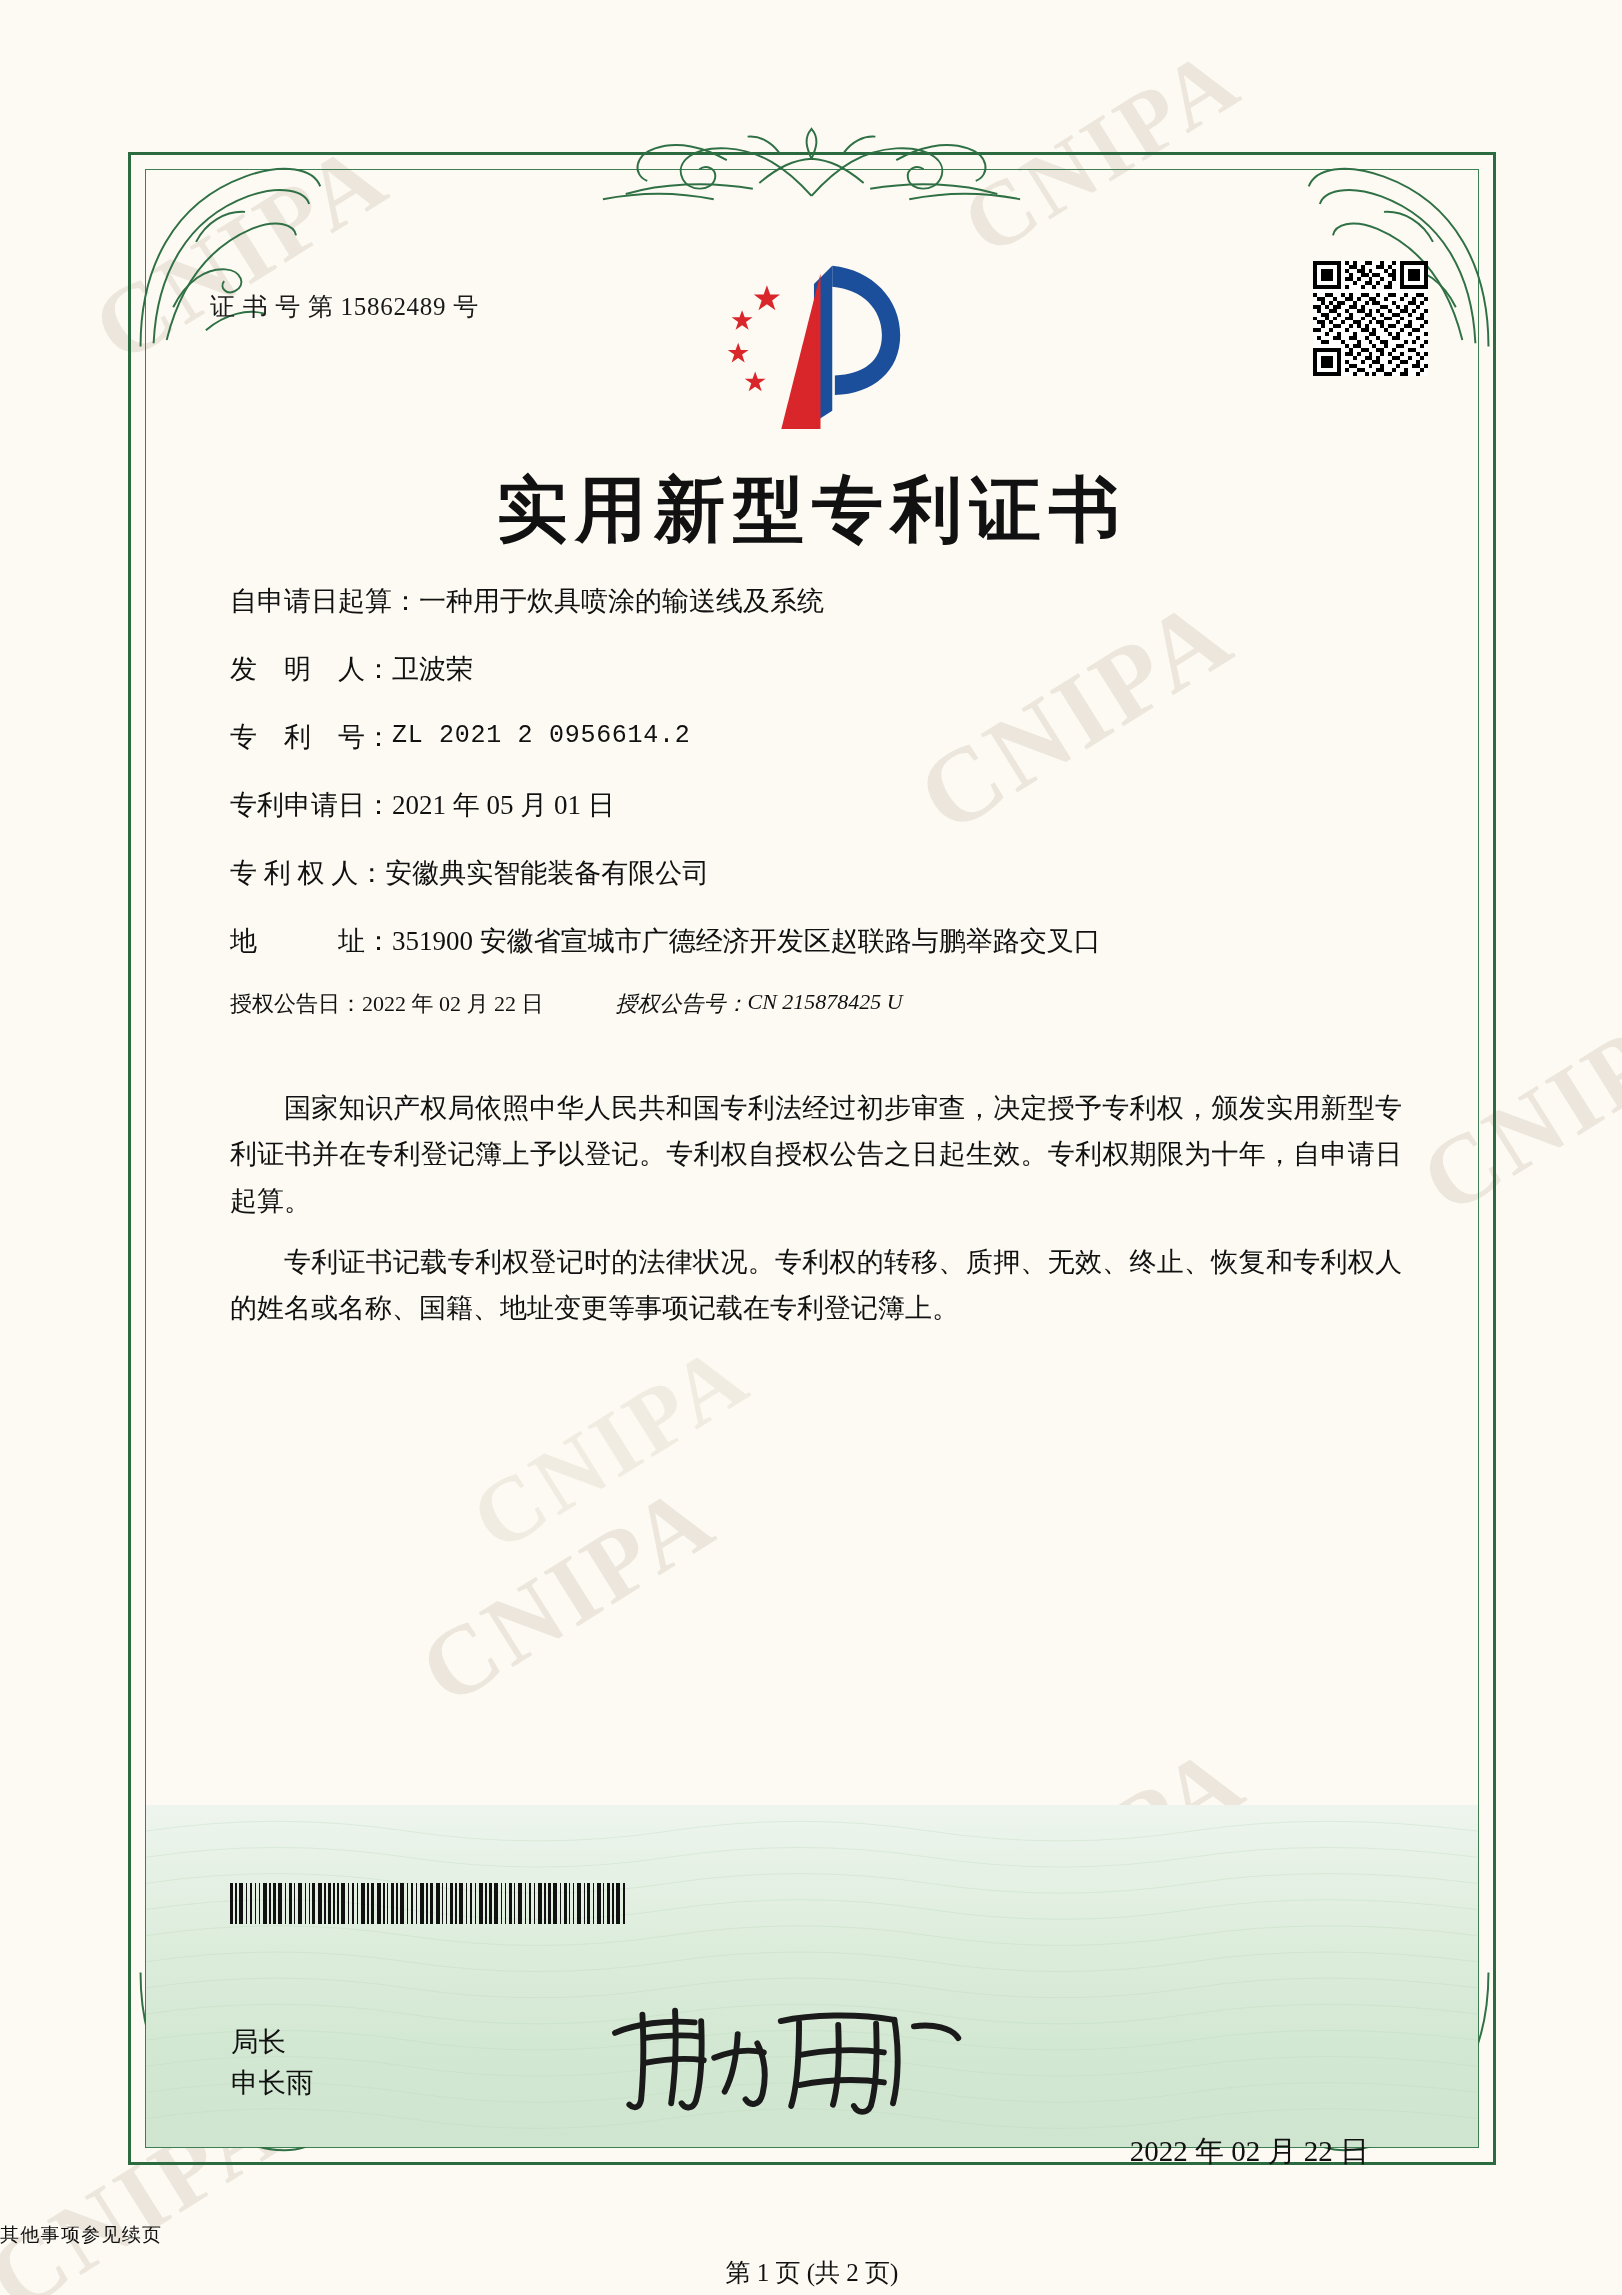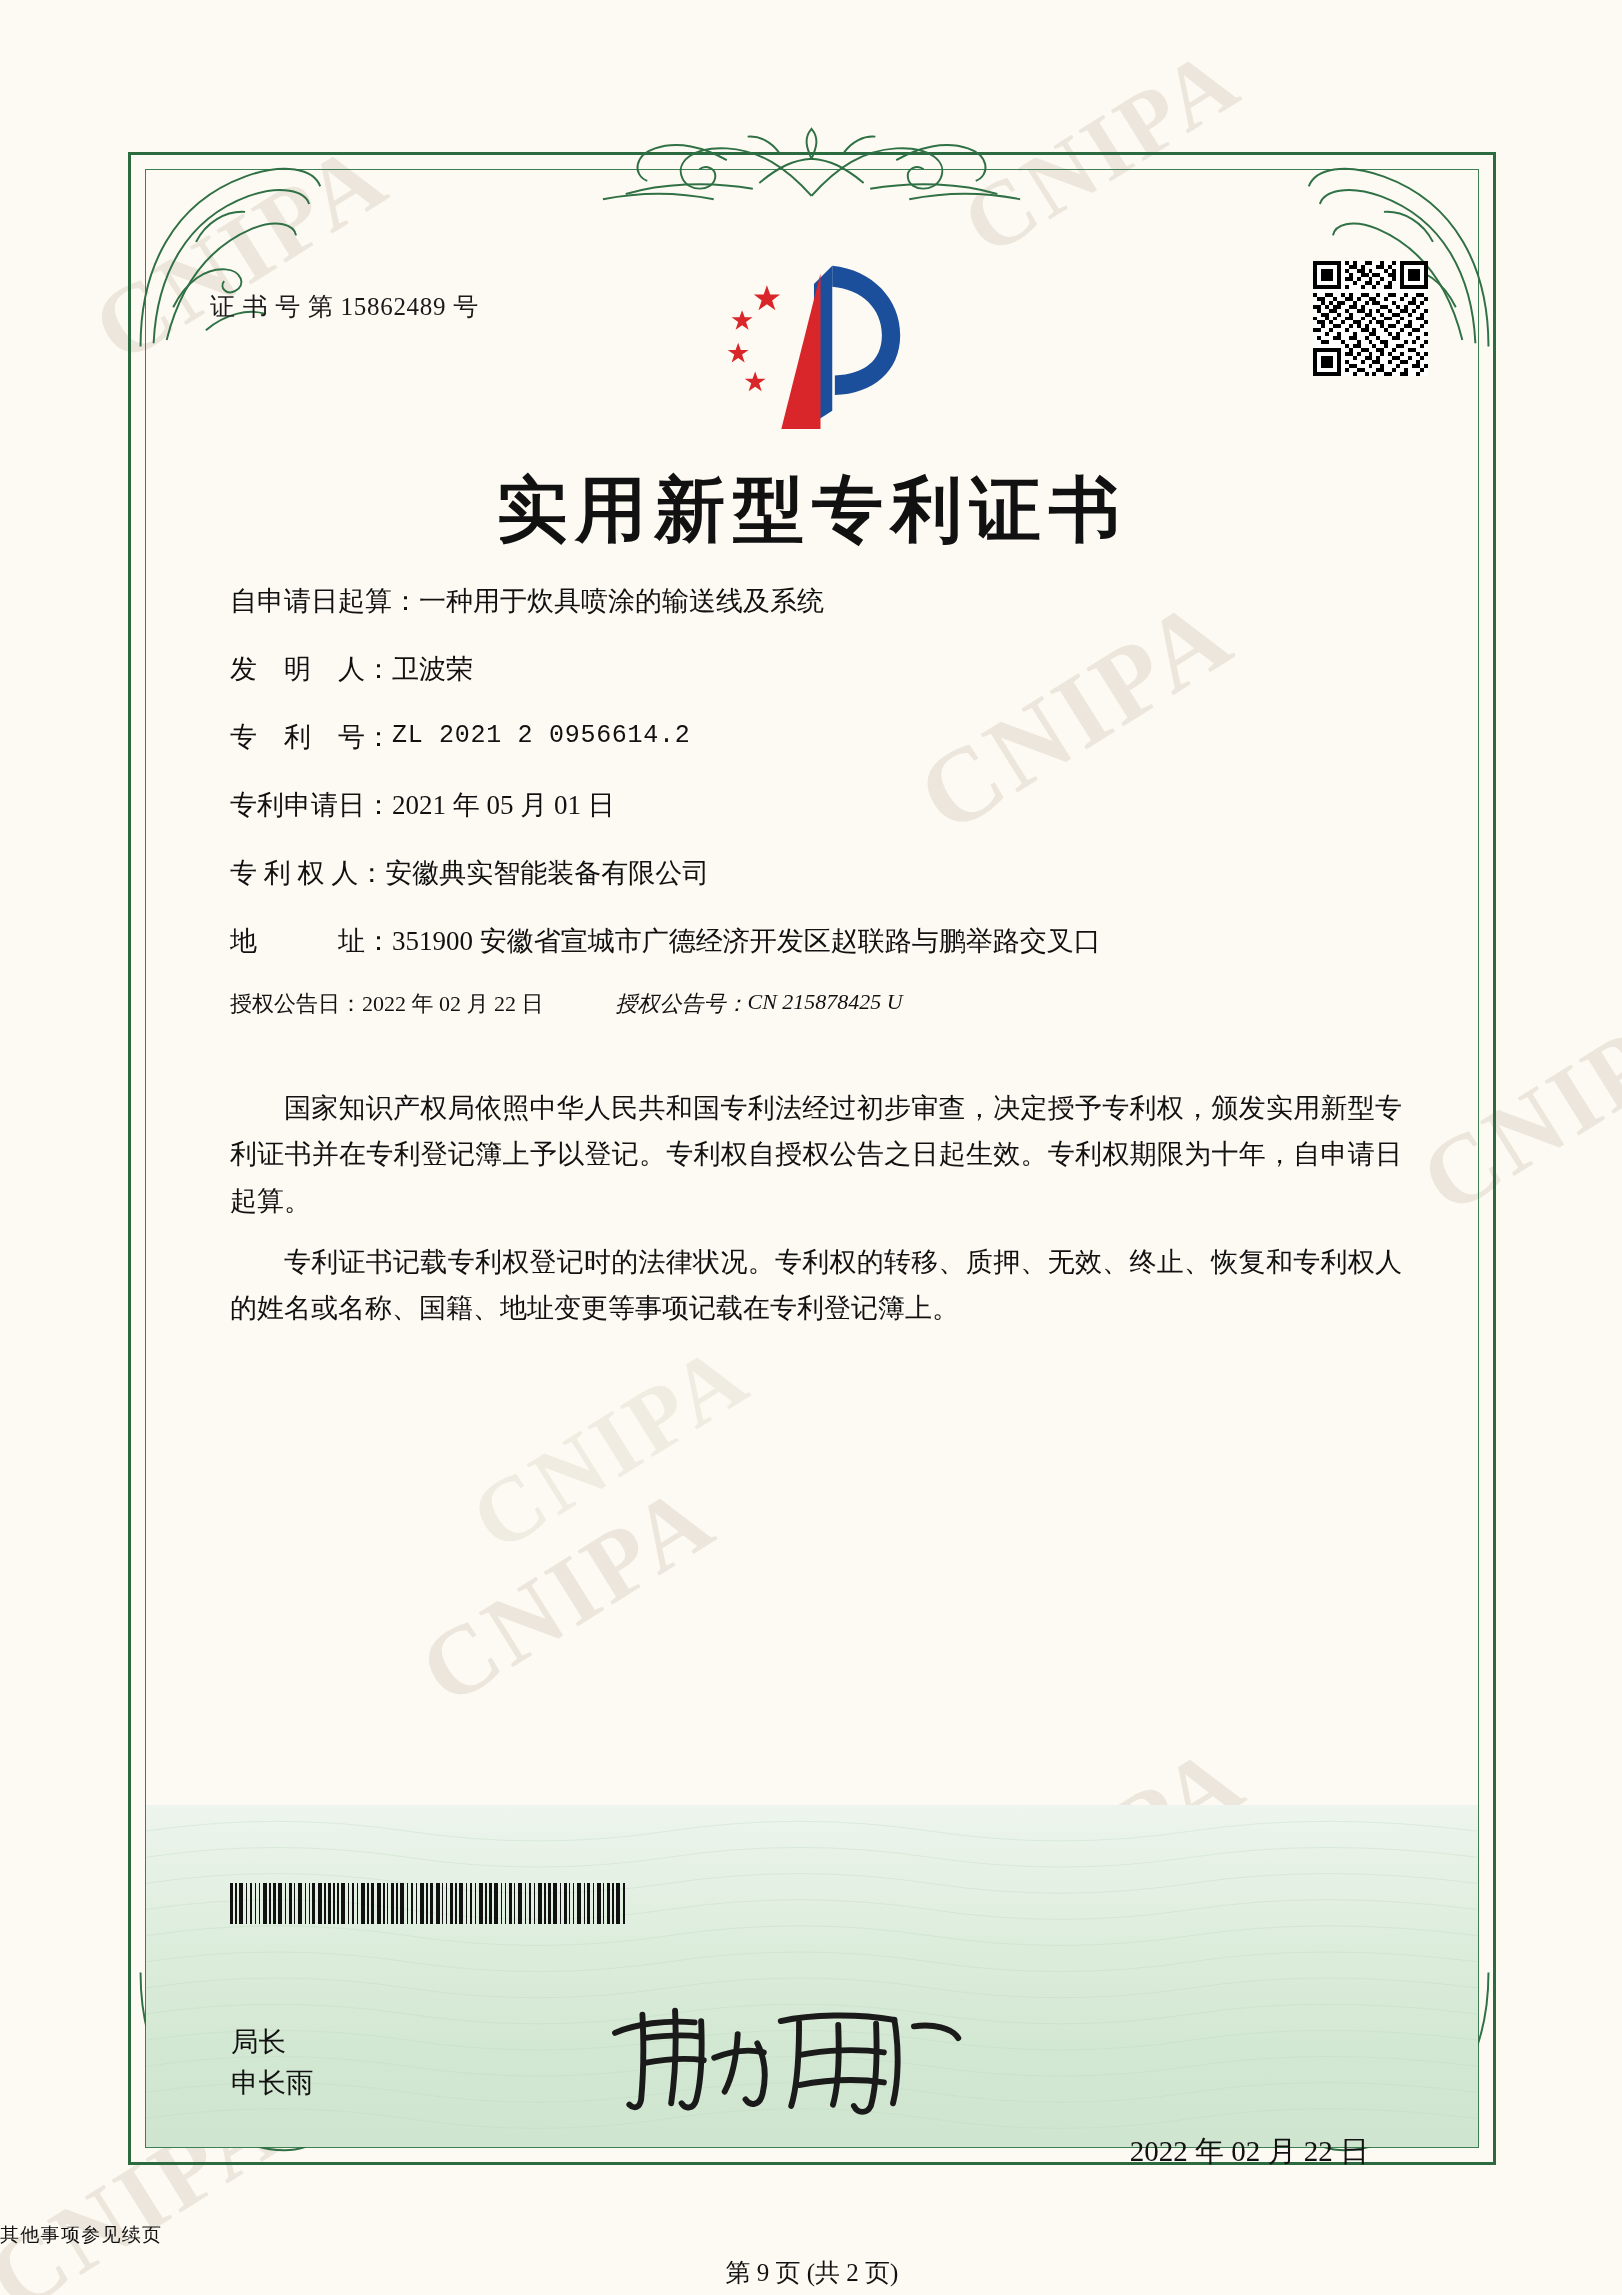--- a/index.html
+++ b/index.html
@@ -722,19 +722,19 @@
         <path d="M418 44 C 420 96, 418 142, 410 170 C 404 182, 390 182, 384 170"></path>
         <path d="M300 92 C 340 84, 390 82, 430 88"></path>
         <path d="M300 138 C 342 130, 390 128, 430 134"></path>
         <path d="M446 38 C 454 84, 452 134, 444 166"></path>
         <path d="M476 48 C 506 44, 534 50, 544 66"></path>
       </g>
     </svg>
 
     <div class="issue-date">2022 年 02 月 22 日</div>
 
-    <div class="page-num">第 9 页 (共 2 页)</div>
+    <div class="page-num">第 1 页 (共 2 页)</div>
   </div>
 
   <div class="footer-note">其他事项参见续页</div>
 
 </div>
 
 
 </body></html>

